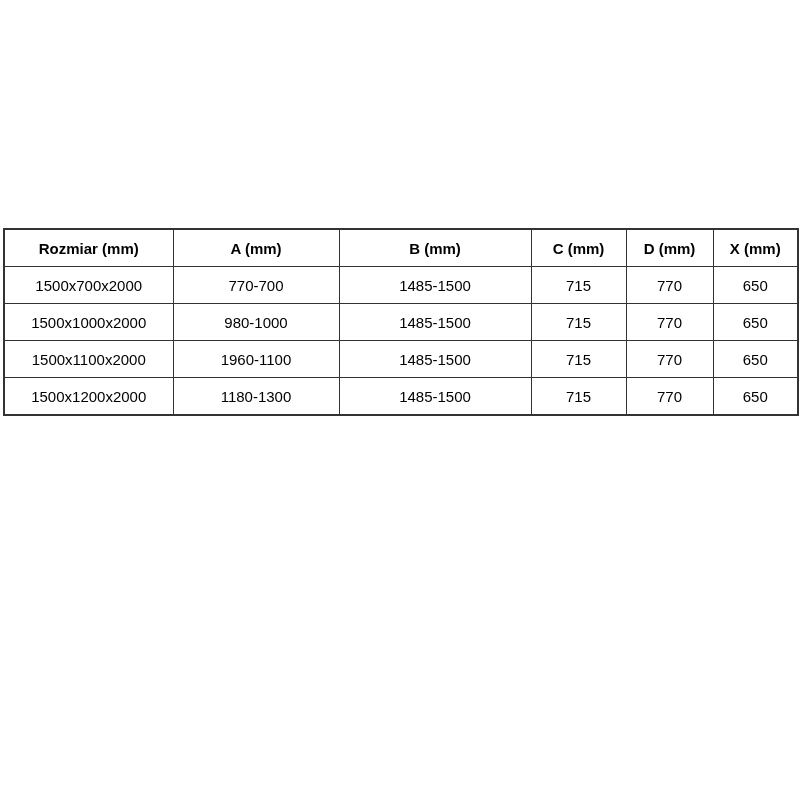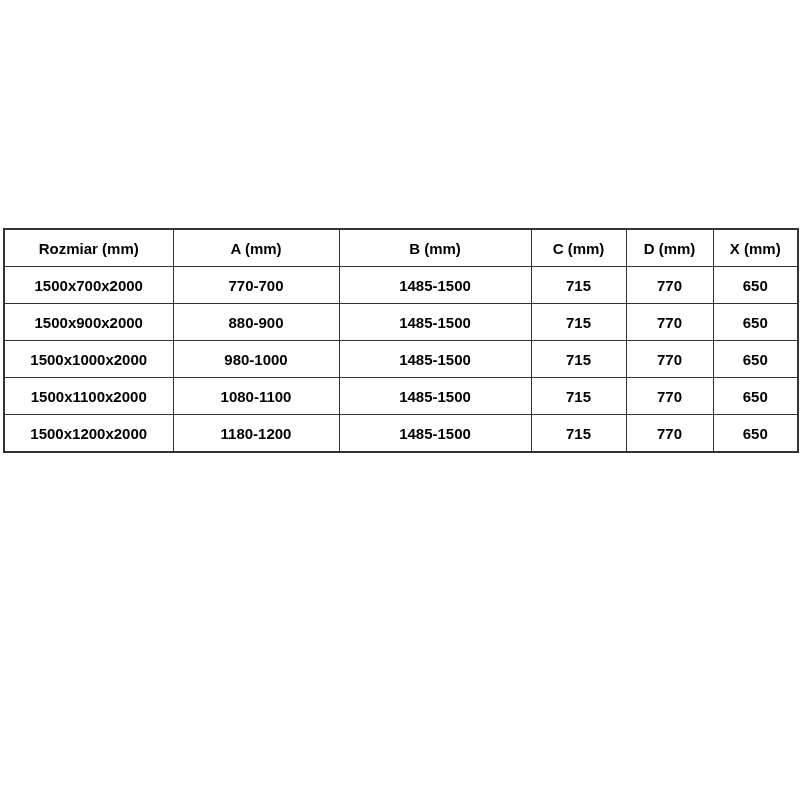--- a/index.html
+++ b/index.html
@@ -32,21 +32,20 @@
     border: 1.5px solid #333333;
     text-align: center;
     vertical-align: middle;
     height: 36px;
     padding: 0 2px;
     font-size: 15px;
     line-height: 1;
     color: #000000;
     overflow: hidden;
     white-space: nowrap;
-    font-weight: bold;
   }
   table.spec-table th {
     font-weight: bold;
   }
   col.c-rozmiar { width: 169px; }
   col.c-a { width: 166px; }
   col.c-b { width: 192px; }
   col.c-c { width: 95px; }
   col.c-d { width: 87px; }
   col.c-x { width: 85px; }
@@ -77,46 +76,38 @@
     <tbody>
       <tr>
         <td>1500x700x2000</td>
         <td>770-700</td>
         <td>1485-1500</td>
         <td>715</td>
         <td>770</td>
         <td>650</td>
       </tr>
       <tr>
-        <td>1500x900x2000</td>
-        <td>880-900</td>
-        <td>1485-1500</td>
-        <td>715</td>
-        <td>770</td>
-        <td>650</td>
-      </tr>
-      <tr>
         <td>1500x1000x2000</td>
         <td>980-1000</td>
         <td>1485-1500</td>
         <td>715</td>
         <td>770</td>
         <td>650</td>
       </tr>
       <tr>
         <td>1500x1100x2000</td>
-        <td>1080-1100</td>
+        <td>1960-1100</td>
         <td>1485-1500</td>
         <td>715</td>
         <td>770</td>
         <td>650</td>
       </tr>
       <tr>
         <td>1500x1200x2000</td>
-        <td>1180-1200</td>
+        <td>1180-1300</td>
         <td>1485-1500</td>
         <td>715</td>
         <td>770</td>
         <td>650</td>
       </tr>
     </tbody>
   </table>
 </div>
 
 </body></html>

